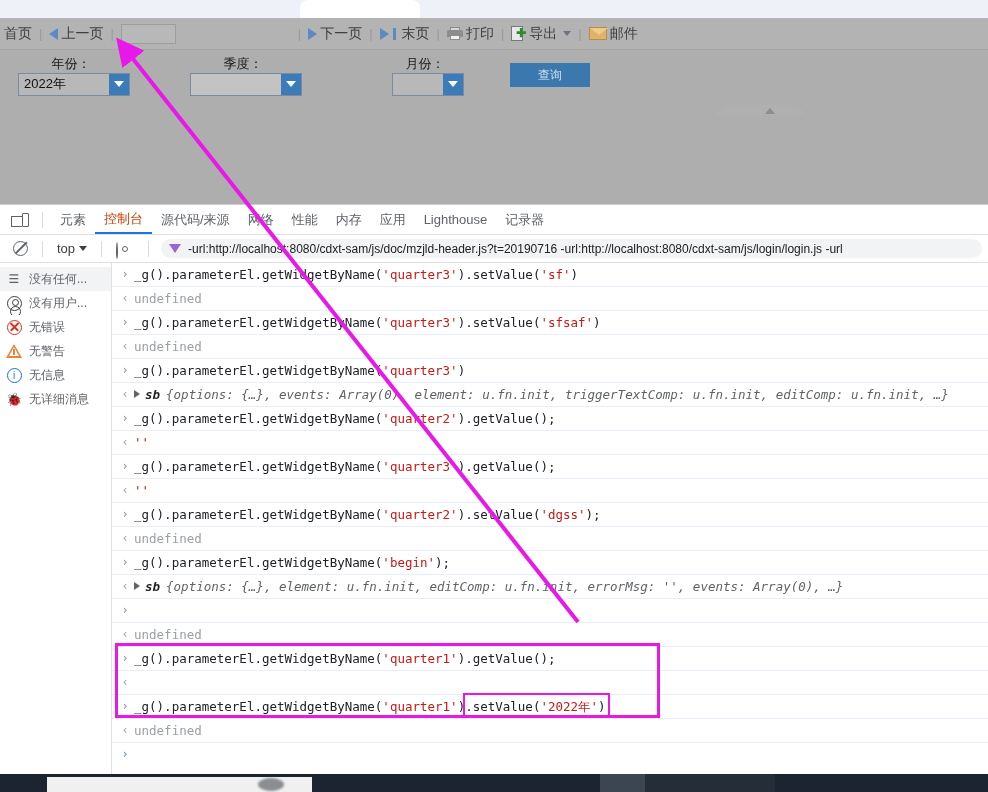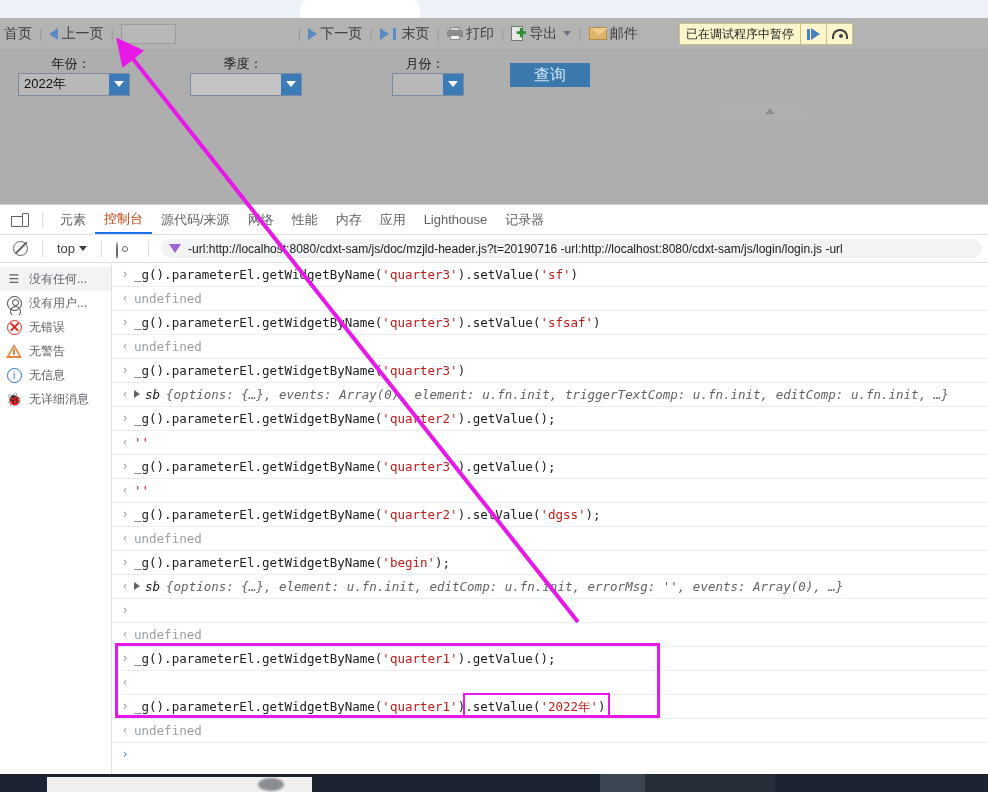--- a/index.html
+++ b/index.html
@@ -97,21 +97,21 @@
   }
   .f-select .f-arrow {
     width: 20px; background: #3b7bb8; display:flex; align-items:center; justify-content:center;
   }
   .f-select .f-arrow i {
     width:0;height:0;border-left:5px solid transparent;border-right:5px solid transparent;border-top:6px solid #ffffff;
     display:block;
   }
   .btn-query {
     width: 80px; height: 24px; background: #3a78ad; color: #cfe3f4;
-    font-size: 16px; display:flex; align-items:center; justify-content:center;
+    font-size: 12px; display:flex; align-items:center; justify-content:center;
     border: none; cursor: pointer;
   }
   
   .collapse-handle {
     position: absolute; left: 715px; top: 105px; width: 112px; height: 11px;
   }
   .collapse-handle .trap {
     width: 0; height: 0; border-bottom: 10px solid #b0b0b0;
     border-left: 10px solid transparent; border-right: 10px solid transparent;
     width: 92px;
@@ -208,21 +208,21 @@
   }
   .crow .gutter { width: 18px; flex: none; text-align: center; color: #a0a6ad; font-size: 12px;}
   .crow.input .gutter { color: #8a8f95; }
   .crow.output .gutter { color: #9aa0a6; }
   .ctext { flex: 1; overflow: hidden; }
   .tok-str { color: #c41a16; }
   .tok-plain { color: #202124; }
   .tok-undef { color: #9aa0a6; }
   .obj-line { color: #5f6368; font-style: italic; }
   .obj-arrow { display:inline-block; width:0;height:0;border-top:4px solid transparent;border-bottom:4px solid transparent;border-left:6px solid #5f6368; margin-right:5px; vertical-align:1px;}
-  .sb-tag { color:#202124; font-style: italic; font-weight: normal; margin-right: 6px;}
+  .sb-tag { color:#202124; font-style: italic; font-weight: bold; margin-right: 6px;}
 
   .prompt-row { display:flex; align-items:center; padding: 4px 0 4px 4px; }
   .prompt-row .gutter { width:18px; text-align:center; color:#4a90e2; font-size:12px;}
 
   
   .anno-box {
     position: absolute; border: 3px solid #e819e8; pointer-events: none;
   }
   #anno-main { left: 115px; top: 643px; width: 545px; height: 75px; }
   #anno-inner { left: 463px; top: 693px; width: 147px; height: 24px; border-width: 2px;}
@@ -334,32 +334,20 @@
         </div>
       </div>
       <button class="btn-query" style="margin-left:46px">查询</button>
     </div>
 
     <div class="collapse-handle">
       <div class="trap"></div>
       <div class="up"></div>
     </div>
 
-    <div class="paused-banner">
-      <span class="pb-text">已在调试程序中暂停</span>
-      <span class="pb-btn">
-        <span class="pb-resume">
-            <span class="b1"></span>
-            <span class="b2"></span>
-          </span>
-      </span>
-      <span class="pb-btn">
-        <span class="pb-step"></span>
-      </span>
-    </div>
   </div>
 
   <div class="devtools">
 
     <div class="dt-tabs">
       <div class="dt-inspect">
         <span class="ico-device">
             <span class="a"></span>
             <span class="b"></span>
           </span>

